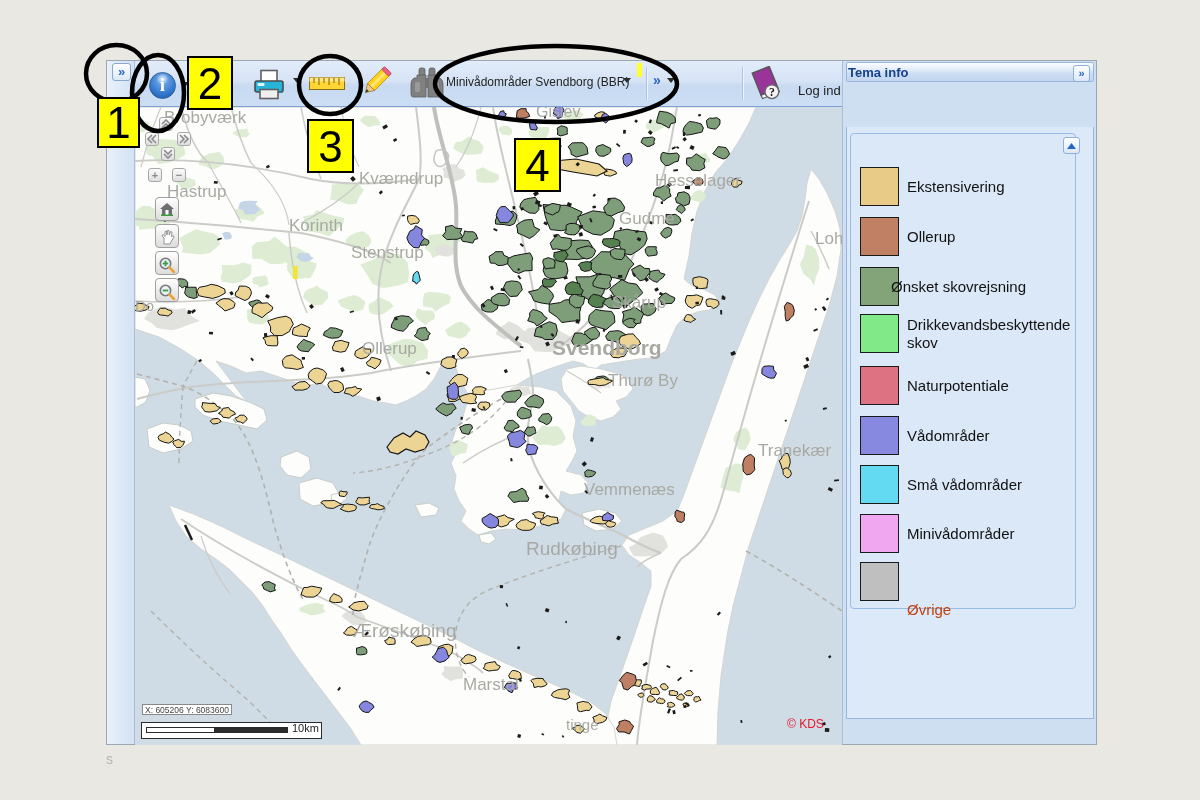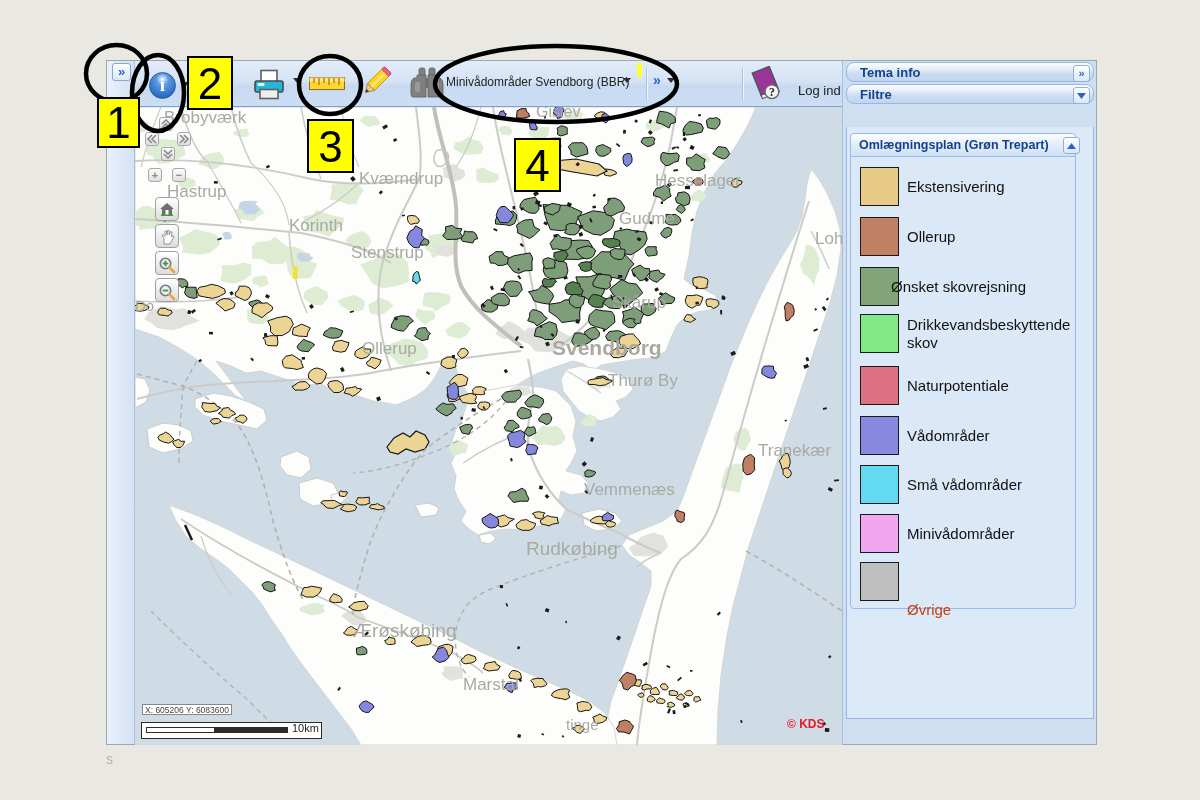--- a/index.html
+++ b/index.html
@@ -2,21 +2,21 @@
 <html><head><meta charset="utf-8">
 <style>
 *{margin:0;padding:0;box-sizing:border-box}
 body{width:1200px;height:800px;background:#eae8e2;font-family:"Liberation Sans",sans-serif;position:relative;overflow:hidden}
 #app{position:absolute;left:106px;top:60px;width:991px;height:685px;background:#d7e4f3;border:1px solid #9aa7b5}
 #strip{position:absolute;left:0;top:0;width:28px;height:683px;background:linear-gradient(90deg,#e9f1fb,#d4e2f4);border-right:1px solid #aabdd9}
 #stripbtn{position:absolute;left:5px;top:2px;width:19px;height:18px;background:linear-gradient(#fdfefe,#dde9f7);border:1px solid #8aa8cf;border-radius:3px;color:#2a66c8;font-weight:bold;font-size:13px;text-align:center;line-height:16px}
 #toolbar{position:absolute;left:28px;top:0;width:709px;height:46px;background:linear-gradient(#e2ecfa,#d6e3f5 45%,#c8daf1 55%,#ccdef4);border-bottom:1px solid #7e9fd0}
 #mapwrap{position:absolute;left:28px;top:46px;width:707px;height:638px;overflow:hidden;background:#cfdce5}
 #sidebar{position:absolute;left:735px;top:0;width:254px;height:683px;background:#cfdff2;border-left:1px solid #aabdd9}
-.hdr{position:absolute;left:3px;width:248px;height:20px;background:linear-gradient(#fbfdff,#e4eefa 35%,#cbdcf1 60%,#c2d6ee);border:1px solid #9ab5e0;border-radius:8px;color:#15428b;font-weight:bold;font-size:13px;line-height:19px;padding-left:13px}
+.hdr{position:absolute;left:3px;width:248px;height:20px;background:linear-gradient(#fbfdff,#e4eefa 35%,#cbdcf1 60%,#c2d6ee);border:1px solid #9ab5e0;border-radius:2px;color:#15428b;font-weight:bold;font-size:13px;line-height:19px;padding-left:1px}
 .hbtn{position:absolute;right:3px;top:1.5px;width:17px;height:17px;background:linear-gradient(#ffffff,#dbe8f8);border:1px solid #8fb0dd;border-radius:3px;color:#2a66c8;text-align:center;padding:0}
 .tool-sep{position:absolute;top:6px;width:1px;height:33px;background:#aec3e2;box-shadow:1px 0 0 #eef4fb}
 .caret{position:absolute;width:0;height:0;border-left:4px solid transparent;border-right:4px solid transparent;border-top:5px solid #2b2b2b}
 .ybox{position:absolute;background:#ffff00;border:2.5px solid #000;color:#000;text-align:center;font-family:"Liberation Sans",sans-serif}
 </style></head>
 <body>
 <div id="app">
   <div id="strip">
       <div id="stripbtn">»</div>
     </div>
@@ -586,32 +586,26 @@
 <div style="position:absolute;left:20px;top:171px;width:24px;height:24px;background:linear-gradient(#ffffff,#dcdcdc);border:1px solid #a0a0a0;border-radius:4px;text-align:center;padding-top:4px"><svg width="18" height="18" viewBox="0 0 18 18">
           <circle cx="7.5" cy="7.5" r="5.2" fill="#e8f2fa" stroke="#7a7a7a" stroke-width="1.6"></circle>
           <line x1="11.5" y1="11.5" x2="16" y2="16" stroke="#e8a33d" stroke-width="2.6" stroke-linecap="round"></line>
           <line x1="4.7" y1="7.5" x2="10.3" y2="7.5" stroke="#3f9b3f" stroke-width="1.8"></line>
         </svg></div>
 <div style="position:absolute;left:7px;top:597px;background:#fff;border:1px solid #888;font-size:8.5px;color:#444;padding:0 2px;height:11px;line-height:10px">X: 605206 Y: 6083600</div>
 <div style="position:absolute;left:6px;top:615px;width:181px;height:17px;background:#fff;border:1.5px solid #2b2b2b"></div>
 <div style="position:absolute;left:11px;top:620px;width:69px;height:6px;background:#fff;border:1px solid #2b2b2b"></div>
 <div style="position:absolute;left:80px;top:620px;width:73px;height:6px;background:#2b2b2b"></div>
 <div style="position:absolute;left:157px;top:615px;font-size:11px;color:#222">10km</div>
-<div style="position:absolute;left:652px;top:610px;font-size:12px;font-weight:bold;color:#e8192c">© KDS</div>
+<div style="position:absolute;left:652px;top:610px;font-size:12px;font-weight:normal;color:#e8192c">© KDS</div>
   </div>
   <div id="sidebar">
       <div class="hdr" style="top:1px">Tema info<div class="hbtn" style="color:#2a66c8;font-weight:bold;font-size:11px;line-height:15px">»</div></div>
-<div class="hdr" style="top:23px">Filtre<div class="hbtn">
-          <svg width="9" height="6" viewBox="0 0 9 6" style="display:block;margin:5px auto 0">
-            <path d="M0,0 L9,0 L4.5,6 Z" fill="#2a66c8"></path>
-          </svg>
-        </div></div>
 <div style="position:absolute;left:3px;top:66px;width:248px;height:592px;background:#dce9f8;border:1px solid #9ab5e0;border-top:none"></div>
 <div style="position:absolute;left:7px;top:72px;width:226px;height:476px;background:#dbe8f8;border:1px solid #99bbe8;border-radius:4px"></div>
-<div style="position:absolute;left:8px;top:73px;width:224px;height:23px;background:linear-gradient(#fdfeff,#e6effb 40%,#cfe0f3);border-bottom:1px solid #99bbe8;border-radius:4px 4px 0 0;color:#15428b;font-weight:bold;font-size:12.5px;line-height:22px;padding-left:8px;white-space:nowrap;overflow:hidden">Omlægningsplan (Grøn Trepart)</div>
 <div class="hbtn" style="right:16px;top:76px">
         <svg width="9" height="6" viewBox="0 0 9 6" style="display:block;margin:5px auto 0">
           <path d="M4.5,0 L9,6 L0,6 Z" fill="#2a66c8"></path>
         </svg>
       </div>
 <div style="position:absolute;left:17px;top:106px;width:39px;height:39px;background:#e9cb88;border:1px solid #1a1a1a"></div>
 <div style="position:absolute;left:64px;top:117px;font-size:15px;color:#111">Ekstensivering</div>
 <div style="position:absolute;left:17px;top:156px;width:39px;height:39px;background:#c08064;border:1px solid #1a1a1a"></div>
 <div style="position:absolute;left:64px;top:167px;font-size:15px;color:#111">Ollerup</div>
 <div style="position:absolute;left:17px;top:206px;width:39px;height:39px;background:#83a379;border:1px solid #1a1a1a"></div>

